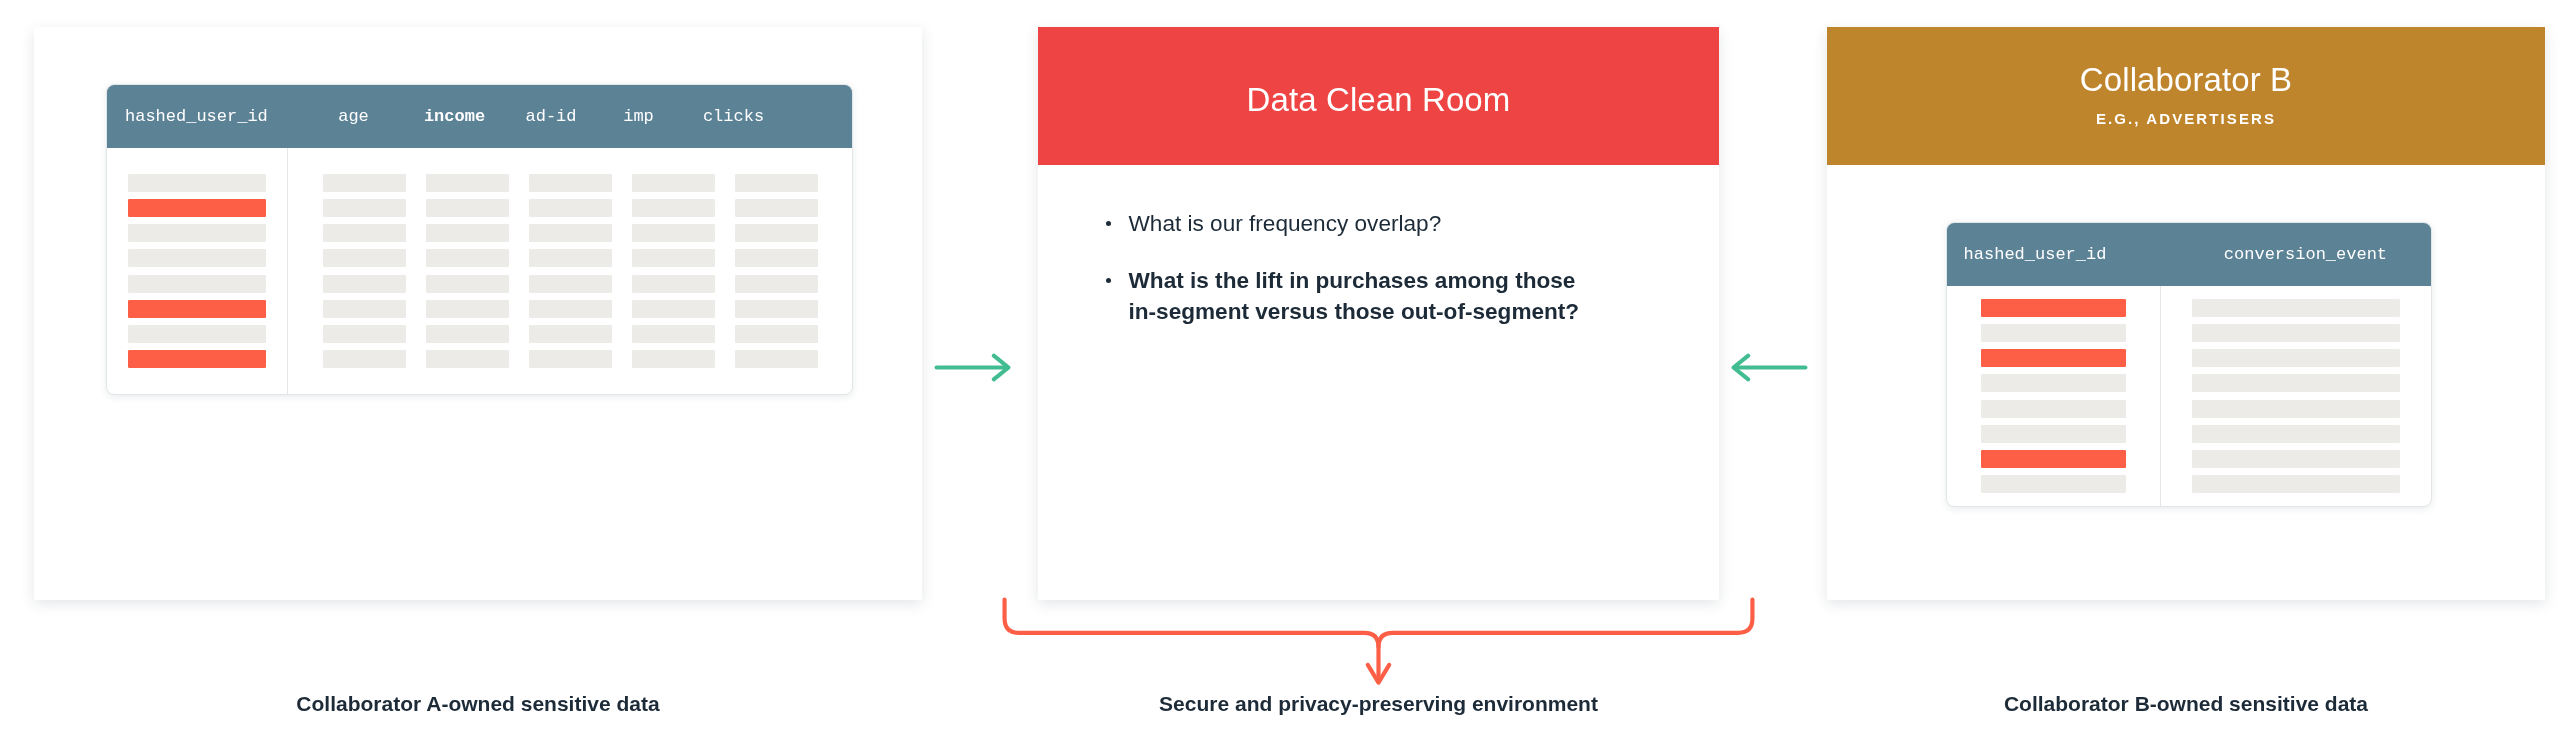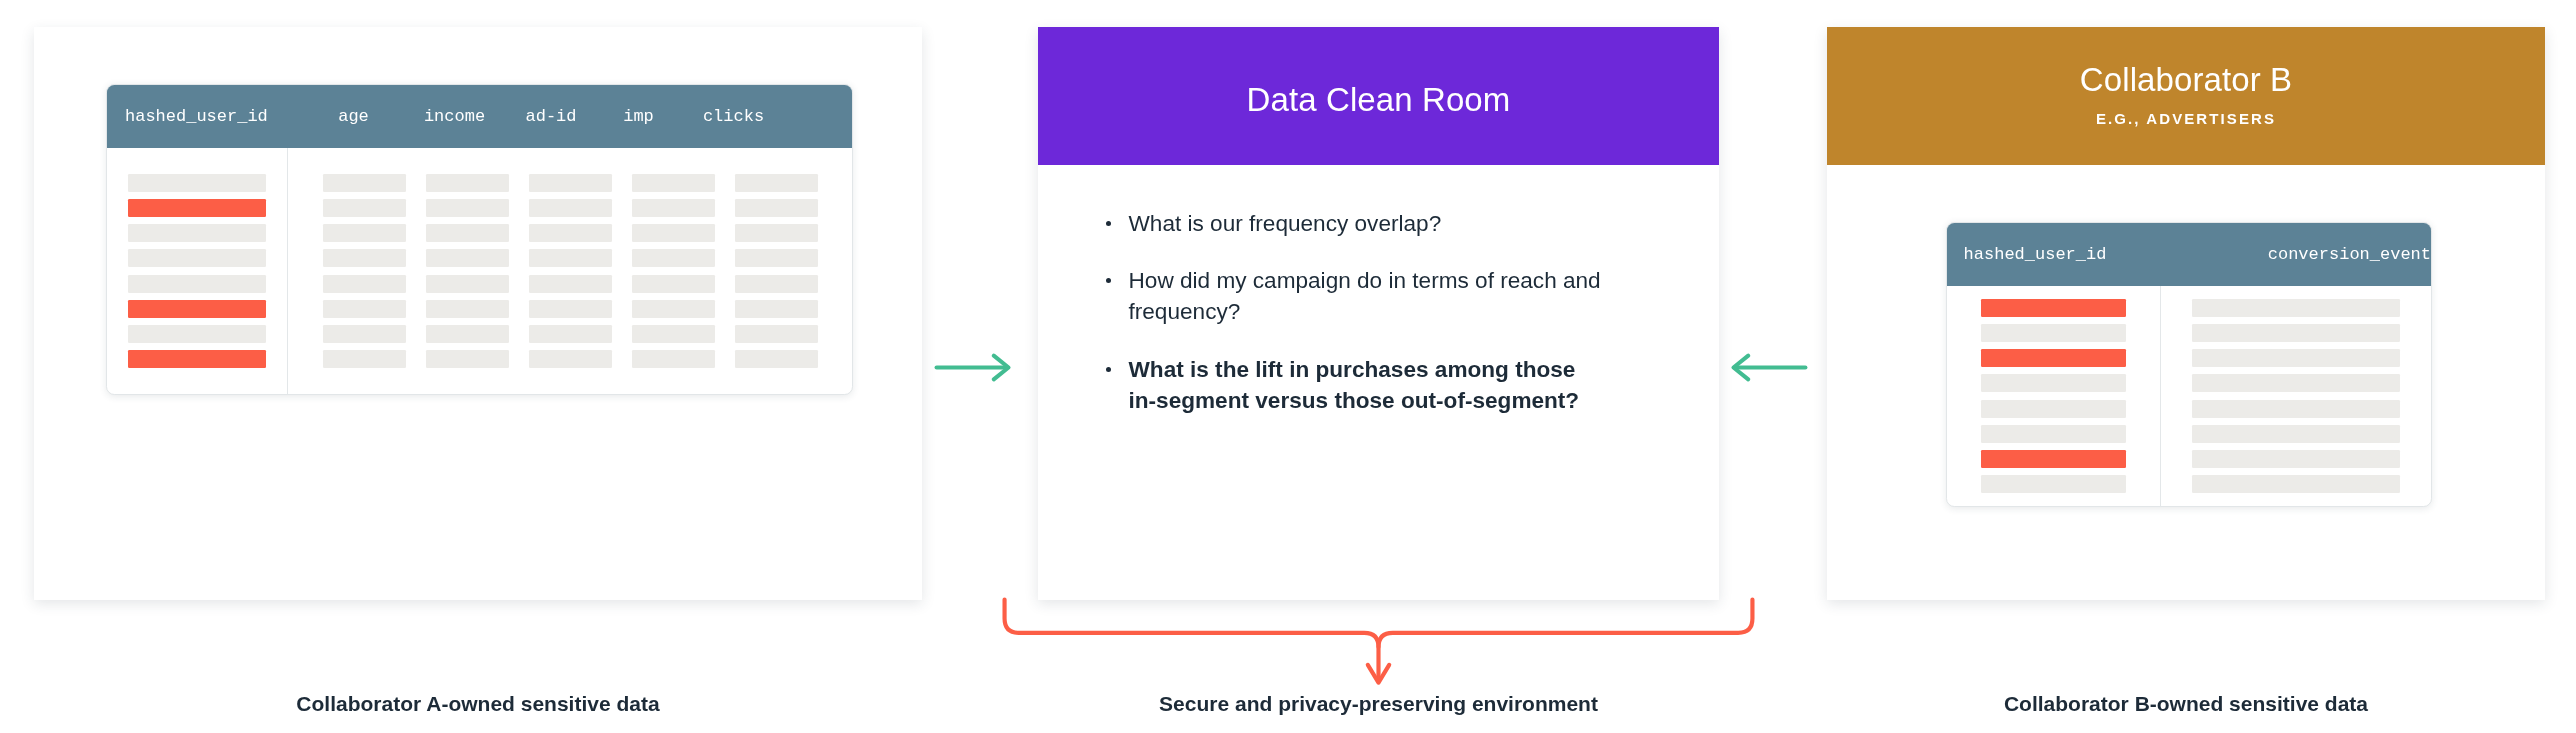--- a/index.html
+++ b/index.html
@@ -35,21 +35,21 @@
   .panel-c { left: 1038px; top: 27px;  width: 681px; height: 573px; }
   .panel-b { left: 1827px; top: 27px;  width: 718px; height: 573px; }
 
   .panel-head {
     width: 100%;
     box-sizing: border-box;
     text-align: center;
     color: #ffffff;
   }
   .panel-a .panel-head { height: 138px; background: #AE3E59; padding-top: 36px; }
-  .panel-c .panel-head { height: 138px; background: #6d28d9; padding-top: 56px; }
+  .panel-c .panel-head { height: 138px; background: #ef4444; padding-top: 56px; }
   .panel-b .panel-head { height: 138px; background: #BF852C; padding-top: 36px; }
 
   .panel-title {
     font-size: 33px;
     font-weight: 400;
     line-height: 1.05;
     letter-spacing: 0.1px;
   }
   .panel-sub {
     margin-top: 12px;
@@ -187,21 +187,21 @@
 <body>
 
 <div class="stage">
 
   <div class="panel panel-a">
     <div class="panel-body">
       <div class="dtable table-a">
         <div class="dt-head">
           <div class="th" style="width:178px;text-align:left;padding-left:18px;">hashed_user_id</div>
           <div class="th" style="width:101px;">age</div>
-          <div class="th" style="width:101px;">income</div>
+          <div class="th" style="width:101px;font-weight:bold;">income</div>
           <div class="th" style="width:92px;">ad-id</div>
           <div class="th" style="width:83px;">imp</div>
           <div class="th" style="width:107px;">clicks</div>
         </div>
         <div class="dt-body">
           <div class="dt-colgroup key" style="width:181px;align-items:center;">
             <div class="dt-rows" id="a-key-rows">
                 <div class="dt-cellrow" style="gap: 0px;">
                   <div class="bar" style="width: 138px;"></div>
                 </div>
@@ -293,36 +293,35 @@
     </div>
   </div>
 
   <div class="panel panel-c">
     <div class="panel-head">
       <div class="panel-title">Data Clean Room</div>
     </div>
     <div class="panel-body">
       <ul class="bullets" id="dcr-questions">
           <li>What is our frequency overlap?</li>
-          <li>How did my campaign do in terms of reach and frequency?</li>
           <li>What is the lift in purchases among those in-segment versus those out-of-segment?</li>
         </ul>
     </div>
   </div>
 
   <div class="panel panel-b">
     <div class="panel-head">
       <div class="panel-title">Collaborator B</div>
       <div class="panel-sub">E.G., ADVERTISERS</div>
     </div>
     <div class="panel-body">
       <div class="dtable table-b">
         <div class="dt-head">
           <div class="th" style="width:214px;text-align:left;padding-left:16.6px;">hashed_user_id</div>
-          <div class="th" style="width:271px;text-align:right;padding-left:18px;">conversion_event</div>
+          <div class="th" style="width:271px;text-align:center;padding-left:18px;">conversion_event</div>
         </div>
         <div class="dt-body">
           <div class="dt-colgroup key" style="width:214px;align-items:center;">
             <div class="dt-rows" id="b-key-rows">
                 <div class="dt-cellrow" style="gap: 0px;">
                   <div class="bar hl" style="width: 145px;"></div>
                 </div>
                 <div class="dt-cellrow" style="gap: 0px;">
                   <div class="bar" style="width: 145px;"></div>
                 </div>

